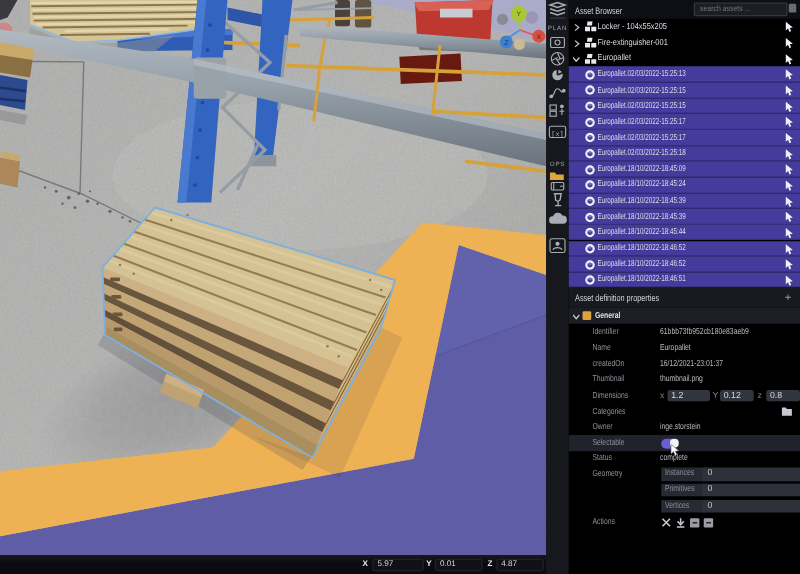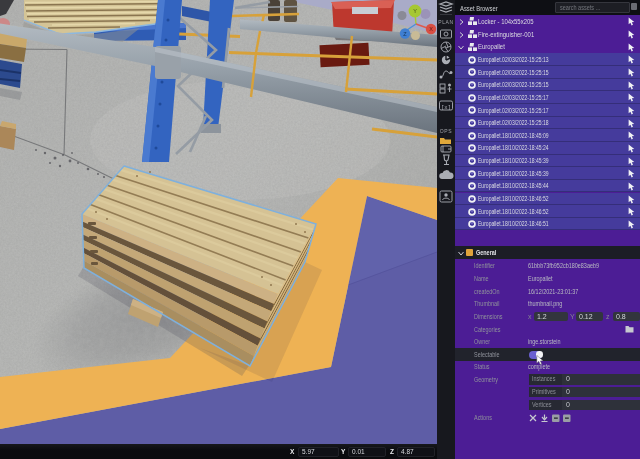--- a/index.html
+++ b/index.html
@@ -1,21 +1,21 @@
 <!DOCTYPE html>
 <html><head>
 <meta charset="utf-8">
 <style>
   html,body{margin:0;padding:0;width:640px;height:459px;overflow:hidden;background:#101014;
     font-family:"Liberation Sans",sans-serif;}
   #root{position:absolute;top:0;left:0;width:640px;height:459px;}
   #viewport{position:absolute;left:0;top:0;width:437px;height:444px;}
   #bottombar{position:absolute;left:0;top:444px;width:437px;height:15px;background:linear-gradient(#17181d,#0a0b0e 45%);}
   #toolbar{position:absolute;left:437px;top:0;width:18px;height:459px;background:#17181e;}
-  #panel{position:absolute;left:455px;top:0;width:185px;height:459px;background:#4c1d95;}
+  #panel{position:absolute;left:455px;top:0;width:185px;height:459px;background:#000000;}
   .sx{display:inline-block;transform-origin:0 50%;white-space:nowrap;}
   
   .bb-lab{position:absolute;top:4px;color:#e8e9ec;font-size:6.5px;font-weight:bold;}
   .bb-box{position:absolute;top:2.5px;height:8px;background:#101116;border:1px solid #212228;border-radius:2px;
     color:#d8dade;font-size:6.5px;line-height:8px;padding-left:3px;}
   
   .hdr{position:absolute;left:0;width:185px;height:15px;background:#0e0f14;}
   .row{position:absolute;left:0;width:185px;height:12.65px;}
   .rowtxt{position:absolute;left:23px;top:2.6px;font-size:7px;color:#dcdde2;}
   .sel{background:#453b9c;border-bottom:1px solid rgba(0,0,0,0.22);box-sizing:border-box;}
@@ -497,20 +497,24 @@
           <polygon points="4,1.9 6,3 6,5 4,6.1 2,5 2,3" fill="#453b9c"></polygon>
           <polygon points="4,1.9 6,3 4,4.1 2,3" fill="#7a71c4"></polygon>
         </svg>
         <span class="rowtxt"><span class="sx" style="transform:scaleX(0.72);">Europallet.18/10/2022-18:46:51</span></span>
         <svg class="cursor" width="7" height="9" viewBox="0 0 8 11">
             <path d="M0.5,0.5 L0.5,9 L2.7,7 L4.1,10.4 L5.8,9.6 L4.4,6.5 L7.4,6.2 Z" fill="#f0f1f4"></path>
           </svg>
       </div>
     </div>
 
+    <div style="position:absolute;top:230.45px;left:0;width:185px;height:15.5px;background:#181921;">
+      <span style="position:absolute;left:5px;top:4px;font-size:7.5px;color:#d3d5da;"><span class="sx" style="transform:scaleX(0.78);">Asset definition properties</span></span>
+      <span style="position:absolute;right:7px;top:2.5px;font-size:9px;color:#9a9ca2;">+</span>
+    </div>
     <div style="position:absolute;top:246px;left:0;width:185px;height:13px;background:#1c1d25;">
       <svg style="position:absolute;left:3px;top:4.5px;" width="6" height="5">
           <path d="M0.5,1 L3,4 L5.5,1" stroke="#c9cbd1" fill="none"></path>
         </svg>
       <span style="position:absolute;left:11px;top:3px;width:6.5px;height:6.5px;background:#e0a33b;border-radius:1px;"></span>
       <span style="position:absolute;left:21px;top:2.8px;font-size:7px;font-weight:bold;color:#e2e3e7;"><span class="sx" style="transform:scaleX(0.78);">General</span></span>
     </div>
     <div class="row" style="top:259.7px;">
         <span class="plabel"><span class="sx" style="transform:scaleX(0.78);">Identifier</span></span>
         <span class="pvalue"><span class="sx" style="transform:scaleX(0.78);">61bbb73fb952cb180e83aeb9</span></span>

